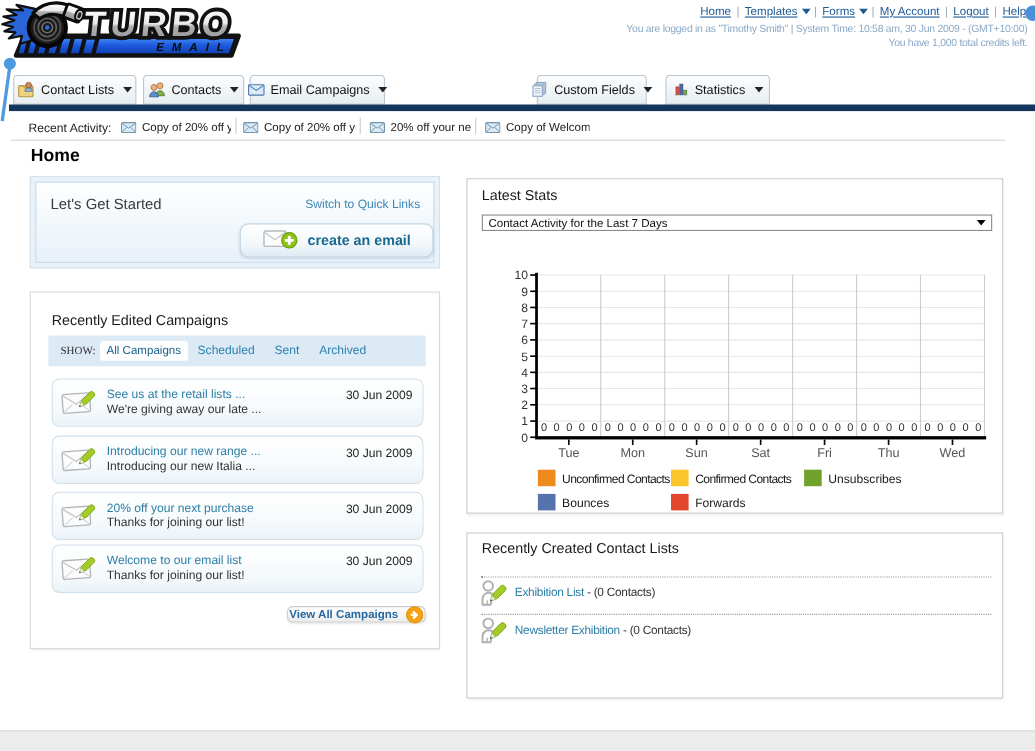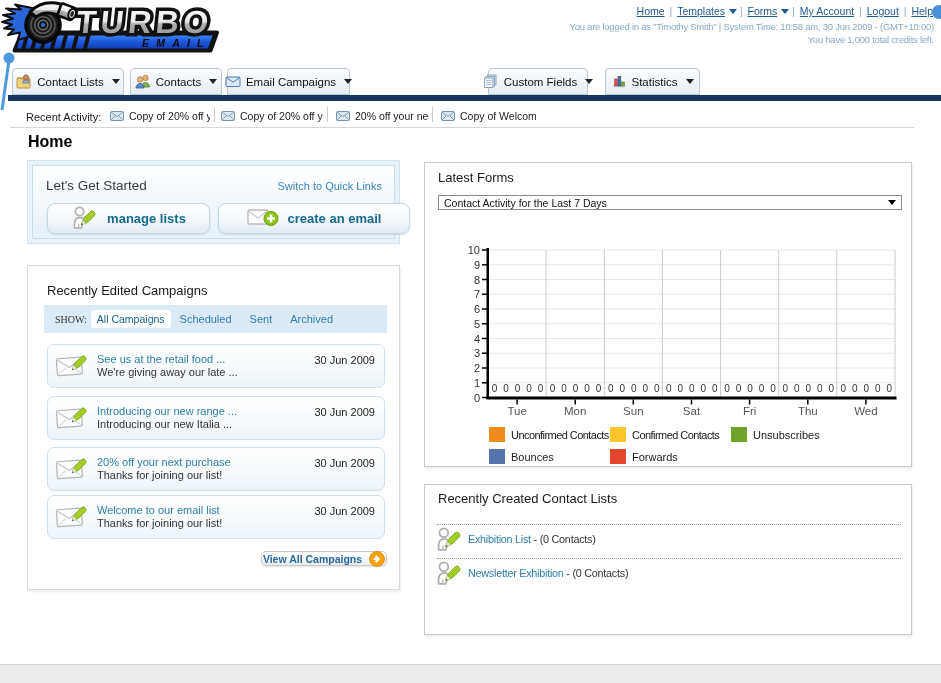--- a/index.html
+++ b/index.html
@@ -205,34 +205,21 @@
     <div class="abs" style="left:214px;top:107px;width:1px;height:15px;background:#ccc;"></div>
     <div class="abs" style="left:327px;top:107px;width:1px;height:15px;background:#ccc;"></div>
     <div class="abs" style="left:432px;top:107px;width:1px;height:15px;background:#ccc;"></div>
 
   <div class="abs" id="home">Home</div>
 
   <div class="abs" id="panel1">
     <div class="inner">
       <h2>Let's Get Started</h2>
       <a class="ql" href="#">Switch to Quick Links</a>
-      <div class="bigbtn" style="left:14px;width:163px;">
-          <svg width="27" height="27" viewBox="0 0 27 27">
-            <circle cx="8.5" cy="6.5" r="4.2" fill="#fff" stroke="#b0b0b0" stroke-width="1.7"></circle>
-            <path d="M3.5 23 L3.5 18 a5.5 5.5 0 0 1 8-4.9 L13 14.5 L10.5 23 Z" fill="#fff" stroke="#b0b0b0" stroke-width="1.7" stroke-linejoin="round"></path>
-            <path d="M8 19 l-0.8 4" stroke="#b0b0b0" stroke-width="1.2"></path>
-            <g transform="rotate(45 16 14)">
-              <rect x="13.2" y="4" width="5.6" height="13.5" rx="2.4" fill="#a3cc27" stroke="#7da315" stroke-width="0.8"></rect>
-              <path d="M13.4 17.5 h5.2 l-2.6 4.4 z" fill="#e9f3c8" stroke="#9bb36a" stroke-width="0.7"></path>
-              <path d="M15 20.8 l2 0 -1 1.6 z" fill="#444"></path>
-            </g>
-          </svg>
-          <span>manage lists</span>
-        </div>
-      <div class="bigbtn" style="left:185px;width:192px;">
+      <div class="bigbtn" style="left:185px;width:176px;">
           <svg width="32" height="23" viewBox="0 0 32 23">
             <rect x="1" y="3" width="20" height="14" rx="1.5" fill="#fcfdfe" stroke="#b9b9b9" stroke-width="1.3"></rect>
             <path d="M2 4.5 L11 11 L20 4.5" fill="none" stroke="#c9c9c9" stroke-width="1.2"></path>
             <circle cx="24" cy="11.5" r="7" fill="#8cc417" stroke="#6d9b0b"></circle>
             <path d="M24 7.5 v8 M20 11.5 h8" stroke="#fff" stroke-width="2.6"></path>
           </svg>
           <span>create an email</span>
         </div>
     </div>
   </div>
@@ -254,21 +241,21 @@
               <path d="M3 7.5 L14.5 15.5 L26 7.5" fill="none" stroke="#c4c4c4" stroke-width="1.1"></path>
               <path d="M3 22 L11 15.5 M26 22 L18 15.5" fill="none" stroke="#d4d4d4" stroke-width="1"></path>
             </g>
             <g transform="rotate(45 22 13)">
               <rect x="19.3" y="1.5" width="5.4" height="14" rx="2.4" fill="#a3cc27" stroke="#7da315" stroke-width="0.8"></rect>
               <path d="M19.5 15.5 h5 l-2.5 4.2 z" fill="#eaf3cd" stroke="#9bb36a" stroke-width="0.6"></path>
               <path d="M21 18.6 l2 0 -1 1.5 z" fill="#444"></path>
             </g>
           </svg>
         </div>
-      <div class="txt"><a href="#">See us at the retail food ...</a><div>We're giving away our late ...</div></div>
+      <div class="txt"><a href="#">See us at the retail lists ...</a><div>We're giving away our late ...</div></div>
       <div class="date">30 Jun 2009</div>
     </div>
     <div class="crow" style="top:130px;">
         <div style="width:49px;flex:none;display:flex;justify-content:center">
           <svg width="36" height="29" viewBox="0 0 36 29">
             <g transform="rotate(-4 14 16)">
               <rect x="2" y="6" width="25" height="17" rx="1.5" fill="#fbfcfd" stroke="#b4b4b4" stroke-width="1.2"></rect>
               <path d="M3 7.5 L14.5 15.5 L26 7.5" fill="none" stroke="#c4c4c4" stroke-width="1.1"></path>
               <path d="M3 22 L11 15.5 M26 22 L18 15.5" fill="none" stroke="#d4d4d4" stroke-width="1"></path>
             </g>
@@ -319,21 +306,21 @@
       <div class="date">30 Jun 2009</div>
     </div>
     <div class="gobtn" style="left:233px;top:285px;width:126px;">View All Campaigns <svg width="16" height="16" viewBox="0 0 16 16" style="flex:none">
           <circle cx="8" cy="8" r="7.5" fill="#f5a214"></circle>
           <circle cx="8" cy="8" r="7.5" fill="none" stroke="#d88a08" stroke-width="0.8"></circle>
           <path d="M4.5 8 h4.2 M6.5 4.9 L9.8 8 L6.5 11.1" fill="none" stroke="#fff" stroke-width="2.1"></path>
         </svg></div>
   </div>
 
   <div class="abs" id="panel3">
-    <h2>Latest Forms</h2>
+    <h2>Latest Stats</h2>
     <div id="sel">Contact Activity for the Last 7 Days<span class="ar"></span></div>
     <svg width="488" height="305" viewBox="0 0 488 305" style="position:absolute;left:0;top:0">
         <line x1="63" y1="219.8" x2="470" y2="219.8" stroke="#e7e7e7" stroke-width="1"></line>
         <line x1="63" y1="205.0" x2="470" y2="205.0" stroke="#e7e7e7" stroke-width="1"></line>
         <line x1="63" y1="190.2" x2="470" y2="190.2" stroke="#e7e7e7" stroke-width="1"></line>
         <line x1="63" y1="175.5" x2="470" y2="175.5" stroke="#e7e7e7" stroke-width="1"></line>
         <line x1="63" y1="160.8" x2="470" y2="160.8" stroke="#e7e7e7" stroke-width="1"></line>
         <line x1="63" y1="146.0" x2="470" y2="146.0" stroke="#e7e7e7" stroke-width="1"></line>
         <line x1="63" y1="131.2" x2="470" y2="131.2" stroke="#e7e7e7" stroke-width="1"></line>
         <line x1="63" y1="116.5" x2="470" y2="116.5" stroke="#e7e7e7" stroke-width="1"></line>

